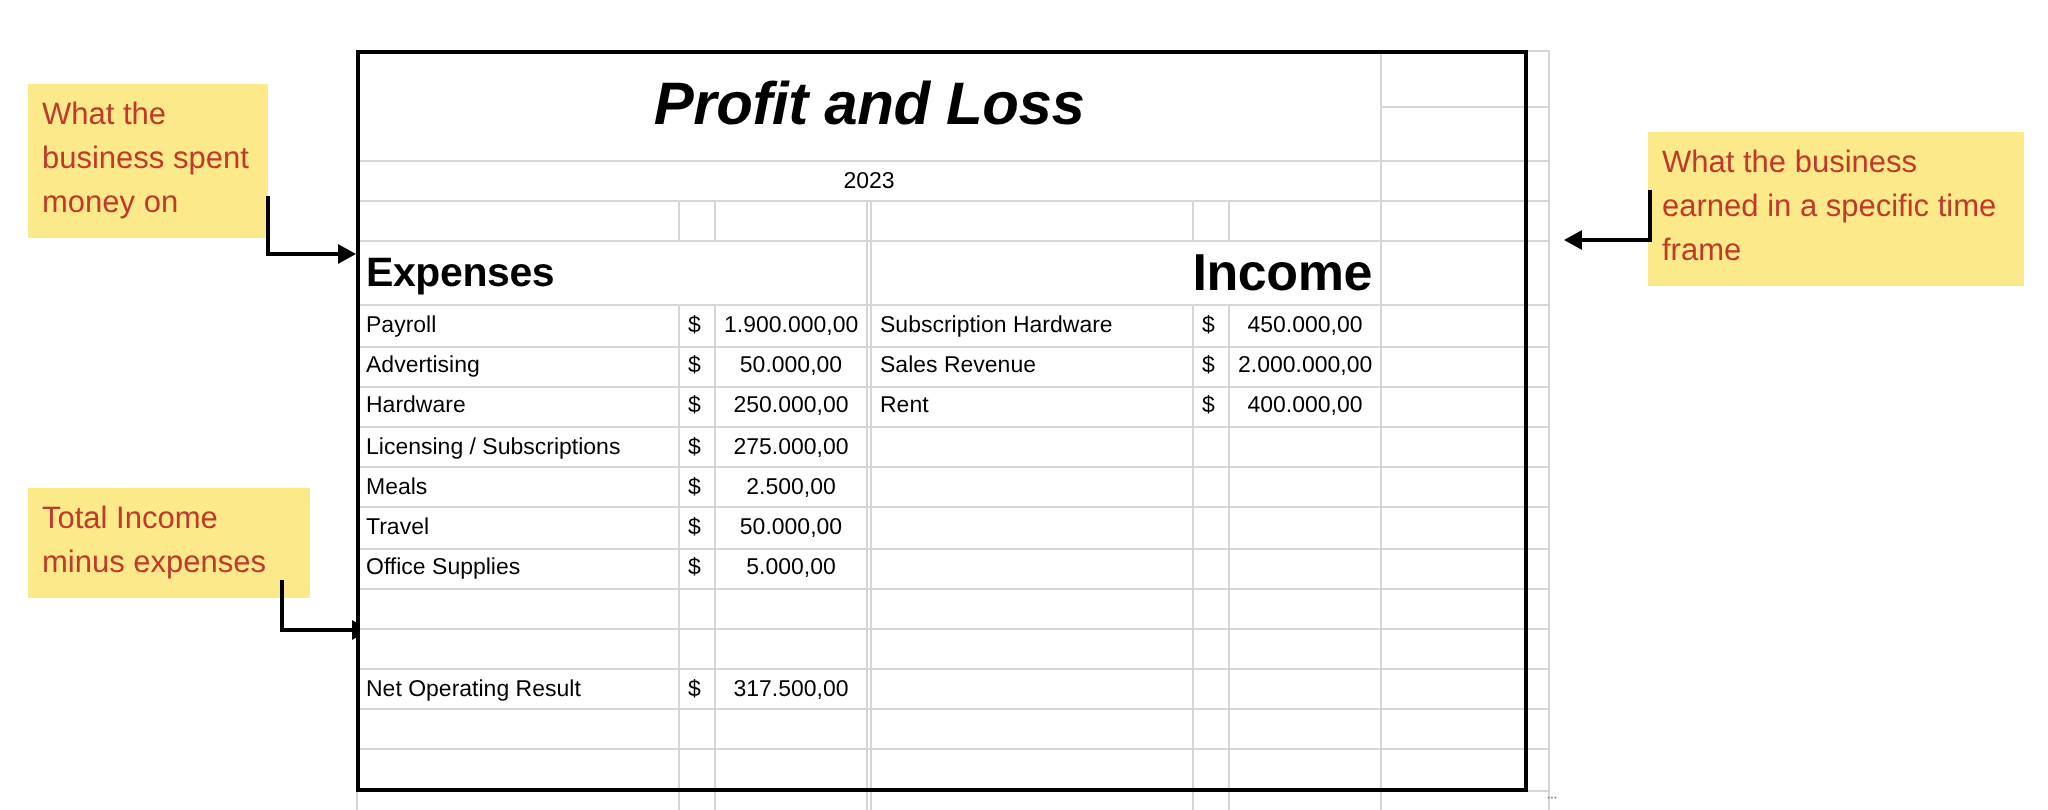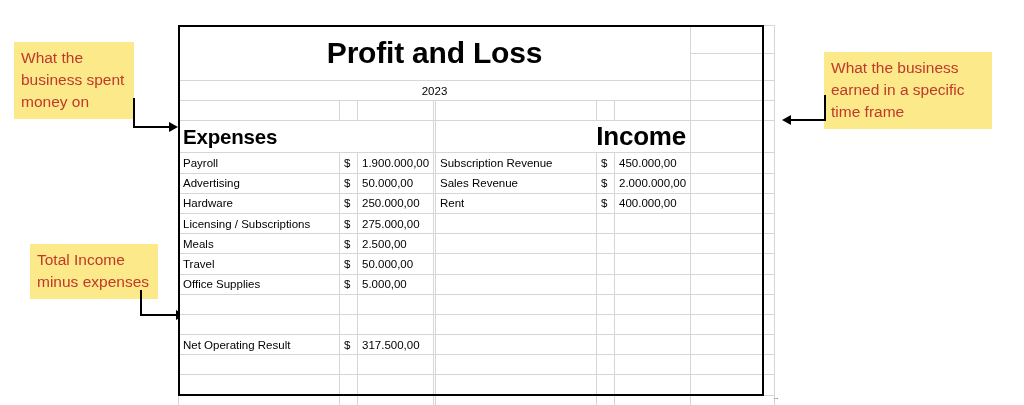--- a/index.html
+++ b/index.html
@@ -24,28 +24,28 @@
     line-height: 1.42;
     padding: 5px 7px 6px 7px;
     box-sizing: border-box;
   }
   #callout-expenses {
     left: 14px;
     top: 42px;
     width: 120px;
   }
   #callout-total {
-    left: 30px;
+    left: 14px;
     top: 244px;
-    width: 128px;
+    width: 141px;
   }
   #callout-income {
     left: 824px;
-    top: 52px;
-    width: 168px;
+    top: 66px;
+    width: 188px;
   }
 
   
   .arrow {
     position: absolute;
   }
   
   #arrow-expenses {
     left: 133px;
     top: 98px;
@@ -154,21 +154,21 @@
     letter-spacing: -0.2px;
   }
   .hdr-right {
     font-size: 26px;
     font-weight: bold;
     text-align: right;
     letter-spacing: -0.2px;
   }
   .label { text-align: left; }
   .cur { text-align: left; padding-left: 3px; }
-  .amt { text-align: left; padding-right: 6px; }
+  .amt { text-align: center; padding-right: 6px; }
 
   .tick {
     position: absolute;
     right: -4px;
     bottom: -5px;
     font-size: 8px;
     color: #777;
     letter-spacing: -1px;
   }
 </style>
@@ -204,21 +204,21 @@
         <col class="col-c">
         <col class="col-d">
       <col class="col-e">
         <col class="col-f">
         <col class="col-g">
         <col class="col-h">
     </colgroup>
     <tbody>
 
       <tr>
-        <td class="title-cell" colspan="7" rowspan="2" style="height:54px;">Profit and Loss</td>
+        <td class="title-cell" colspan="7" rowspan="2" style="height:54px;font-style:italic;">Profit and Loss</td>
         <td></td>
       </tr>
       <tr>
         <td></td>
       </tr>
       <tr>
         <td class="year-cell" colspan="7">2023</td>
         <td></td>
       </tr>
       <tr>
@@ -237,21 +237,21 @@
         <td style="height:28px;"></td>
         <td class="hdr-right" colspan="3" style="height:28px;">Income</td>
         <td style="height:28px;"></td>
       </tr>
 
       <tr>
         <td class="label">Payroll</td>
         <td class="cur">$</td>
         <td class="amt">1.900.000,00</td>
         <td></td>
-        <td class="label">Subscription Revenue</td>
+        <td class="label">Subscription Hardware</td>
         <td class="cur">$</td>
         <td class="amt">450.000,00</td>
         <td></td>
       </tr>
 
       <tr>
         <td class="label">Advertising</td>
         <td class="cur">$</td>
         <td class="amt">50.000,00</td>
         <td></td>

